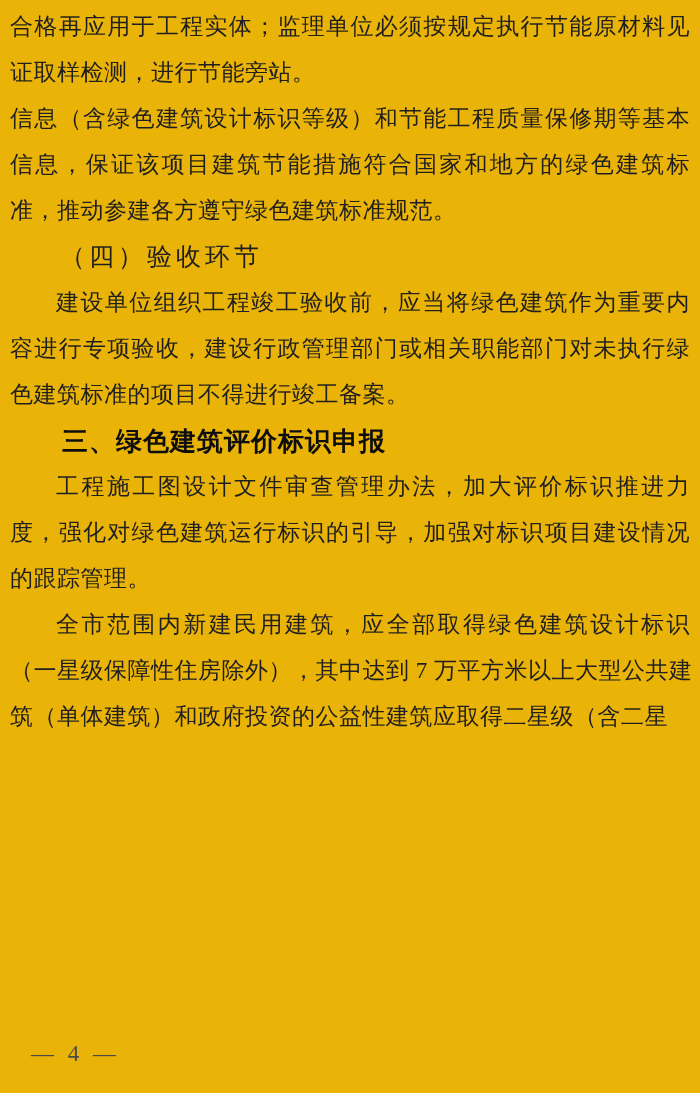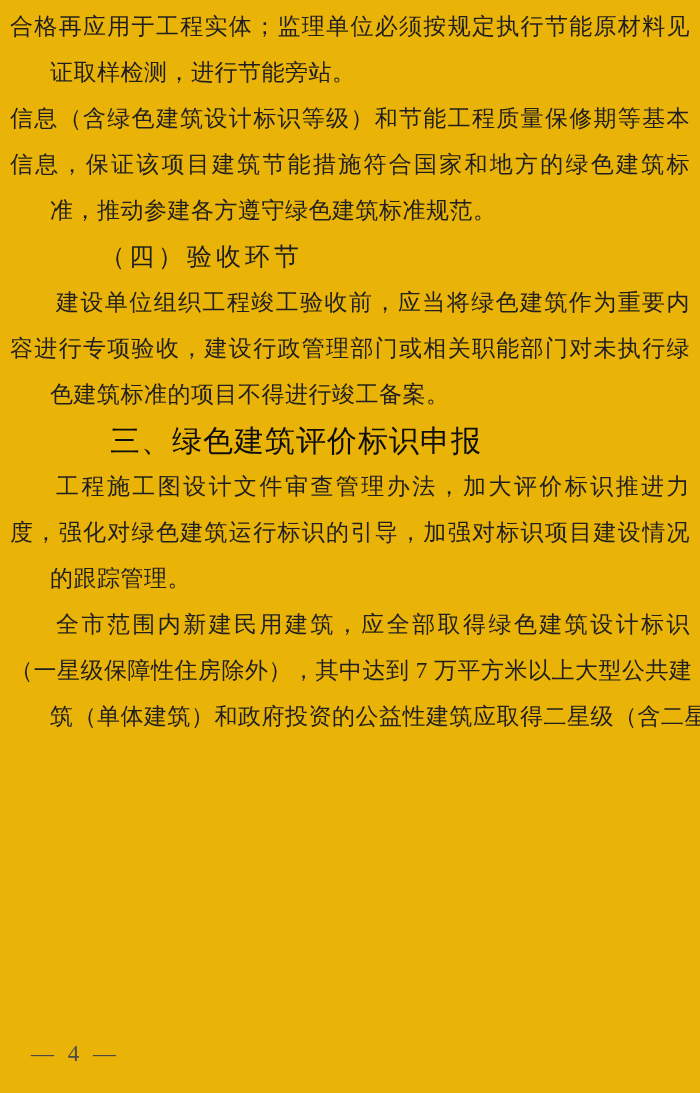--- a/index.html
+++ b/index.html
@@ -31,28 +31,27 @@
     text-align: justify;
     text-align-last: justify;
     -moz-text-align-last: justify;
     text-justify: inter-character;
     white-space: nowrap;
     overflow: visible;
   }
   .line.last {
     text-align: left;
     text-align-last: left;
-    margin-left: 40px;
     -moz-text-align-last: left;
   }
   .line.indent { text-indent: 2em; }
   .paragraph.heading .line {
     font-family: "Liberation Sans", sans-serif;
-    font-weight: normal;
-    font-size: 30px;
+    font-weight: bold;
+    font-size: 26px;
     letter-spacing: 1px;
     color: #0d0d0d;
     text-align: left;
     text-align-last: left;
   }
   .paragraph.subheading .line {
     font-size: 25px;
     letter-spacing: 4px;
     text-align: center;
     text-align-last: left;

